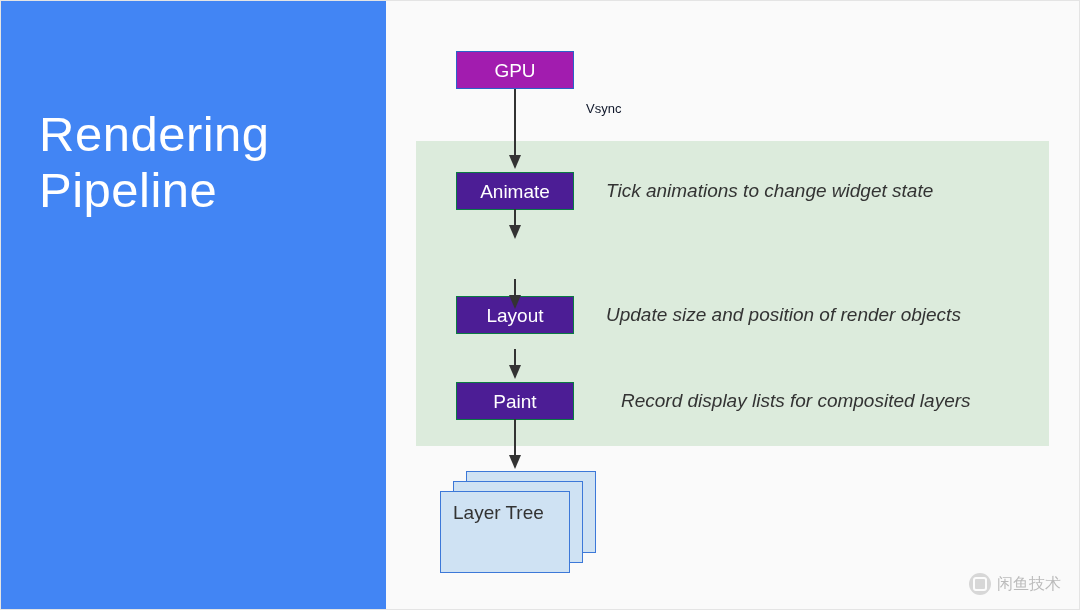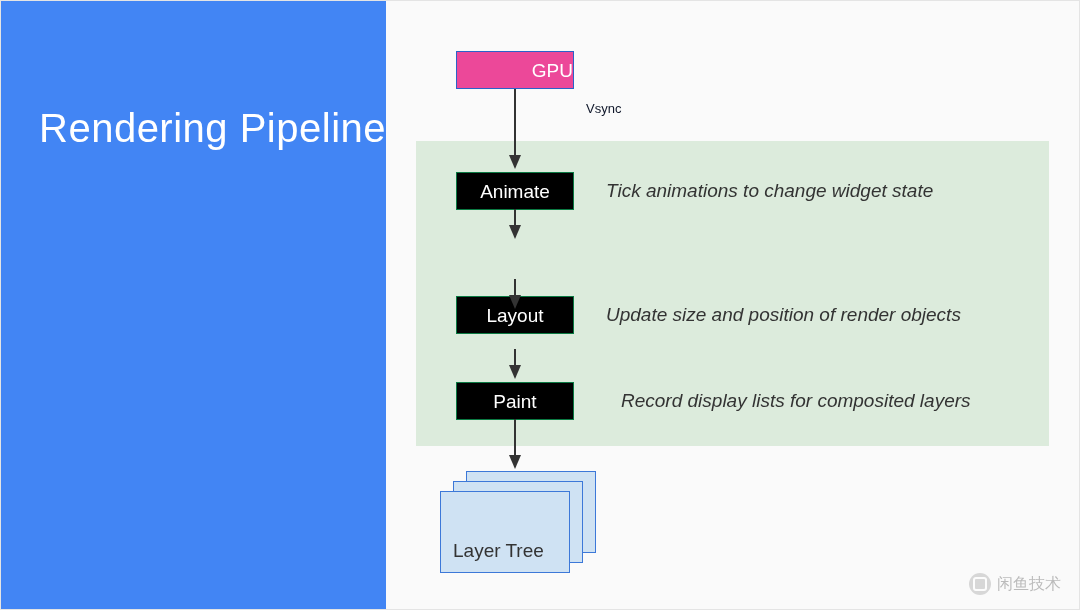--- a/index.html
+++ b/index.html
@@ -6,56 +6,56 @@
   html, body { width: 1080px; height: 610px; overflow: hidden; font-family: Arial, Helvetica, sans-serif; }
   .slide {
     width: 1080px; height: 610px; background: #fafafa;
     border: 1px solid #e4e4e4; display: flex; position: relative;
   }
   .left-panel {
     width: 385px; height: 100%; background: #4285f4;
     display: flex; align-items: flex-start; padding-top: 105px; padding-left: 38px;
   }
   .title {
-    color: #fff; font-size: 40px; font-weight: 400; letter-spacing: 0.5px;
+    color: #fff; font-size: 49px; font-weight: 400; letter-spacing: 0.5px;
   }
   .right-panel {
     flex: 1; position: relative; padding: 40px 30px 30px 30px;
   }
   .diagram { position: relative; width: 100%; height: 100%; }
   .gpu-box {
     position: absolute; left: 40px; top: 10px;
-    width: 118px; height: 38px; line-height: 38px; text-align: right;
-    background: #ec4899; color: #fff; font-size: 19px; border: 1px solid #2a62c9;
+    width: 118px; height: 38px; line-height: 38px; text-align: center;
+    background: #a21caf; color: #fff; font-size: 19px; border: 1px solid #2a62c9;
   }
   .vsync-label {
     position: absolute; left: 170px; top: 60px; font-size: 13px; color: #0f172a;
   }
   .stage-bg {
     position: absolute; left: 0px; top: 100px; right: 0px; height: 305px;
     background: #dcebdc; 
   }
   .stage-row { position: absolute; left: 40px; height: 40px; display: flex; align-items: center; }
   .stage-box {
     width: 118px; height: 38px; line-height: 38px; text-align: center;
-    background: #000000; color: #fff; font-size: 19px; border: 1px solid #0b7a43; font-weight: 500;
+    background: #4c1d95; color: #fff; font-size: 19px; border: 1px solid #0b7a43; font-weight: 500;
   }
   .stage-desc { margin-left: 32px; font-size: 19px; color: #333; font-style: italic; }
   .row-animate { top: 130px; }
   .row-build   { top: 200px; }
   .row-layout  { top: 254px; }
   .row-paint   { top: 340px; gap: 15px; }
   .layer-tree-group { position: absolute; left: 22px; top: 430px; width: 160px; height: 100px; }
   .lt-card {
     position: absolute; width: 130px; height: 82px; background: #cfe2f3;
     border: 1.5px solid #3c78d8;
   }
   .lt3 { left: 28px; top: 0px; }
   .lt2 { left: 15px; top: 10px; }
-  .lt1 { left: 2px;  top: 20px; display: flex; align-items: flex-end; padding: 10px 12px; }
+  .lt1 { left: 2px;  top: 20px; display: flex; padding: 10px 12px; }
   .lt-label { font-size: 19px; color: #333; }
   .arrow-svg { position: absolute; top: 0; left: 0; pointer-events: none; }
   .watermark {
     position: absolute; right: 18px; bottom: 14px; display: flex; align-items: flex-end;
     opacity: 0.55; color: #888;
   }
   .wm-icon {
     width: 22px; height: 22px; border-radius: 50%; background: #bbb;
     margin-right: 6px; display: flex; align-items: center; justify-content: center;
   }

